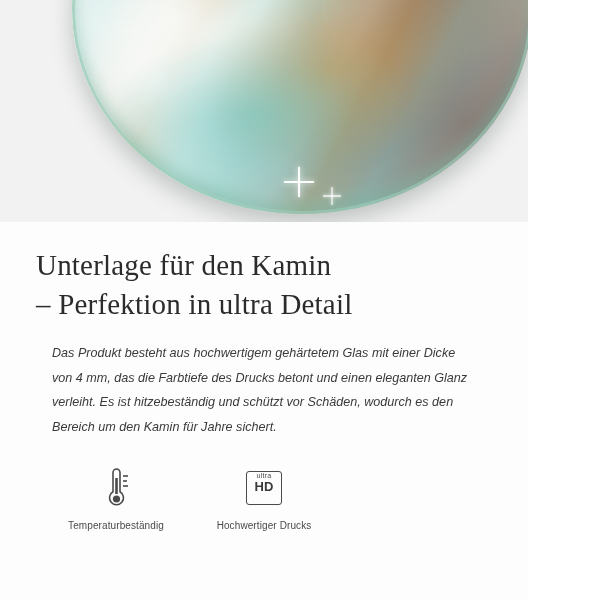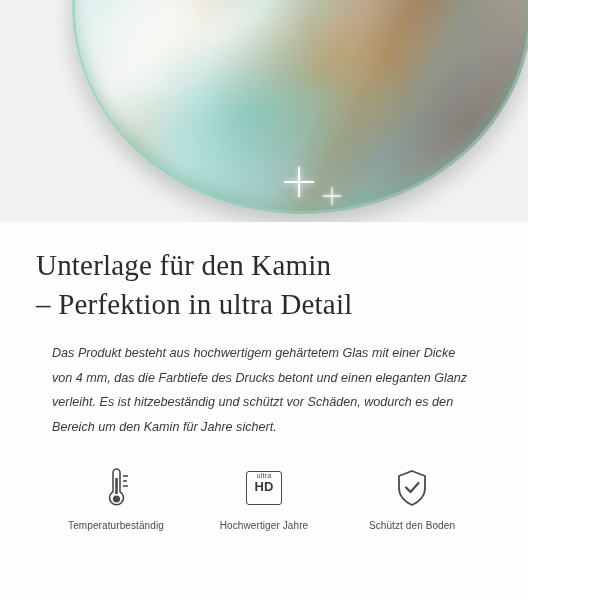--- a/index.html
+++ b/index.html
@@ -272,31 +272,22 @@
         <div class="feature-label">Temperaturbeständig</div>
       </div>
 
       <div class="feature">
         <div class="feature-icon">
           <div class="hd-badge">
             <span class="u">ultra</span>
             <span class="hd">HD</span>
           </div>
         </div>
-        <div class="feature-label">Hochwertiger Jahre</div>
+        <div class="feature-label">Hochwertiger Drucks</div>
       </div>
 
-      <div class="feature">
-        <div class="feature-icon">
-          <svg width="40" height="44" viewBox="0 0 40 44" fill="none" stroke="#4a4a4a" stroke-width="1.8">
-            <path d="M20 5 L33 10 V22 C33 30 27 36 20 39 C13 36 7 30 7 22 V10 Z"></path>
-            <path d="M14 21.5 L18.5 26 L26.5 17" stroke-width="2.2" stroke-linecap="round" stroke-linejoin="round"></path>
-          </svg>
-        </div>
-        <div class="feature-label">Schützt den Boden</div>
-      </div>
 
 
 
 
     </div>
   </div>
 </div>
 
 </body></html>

